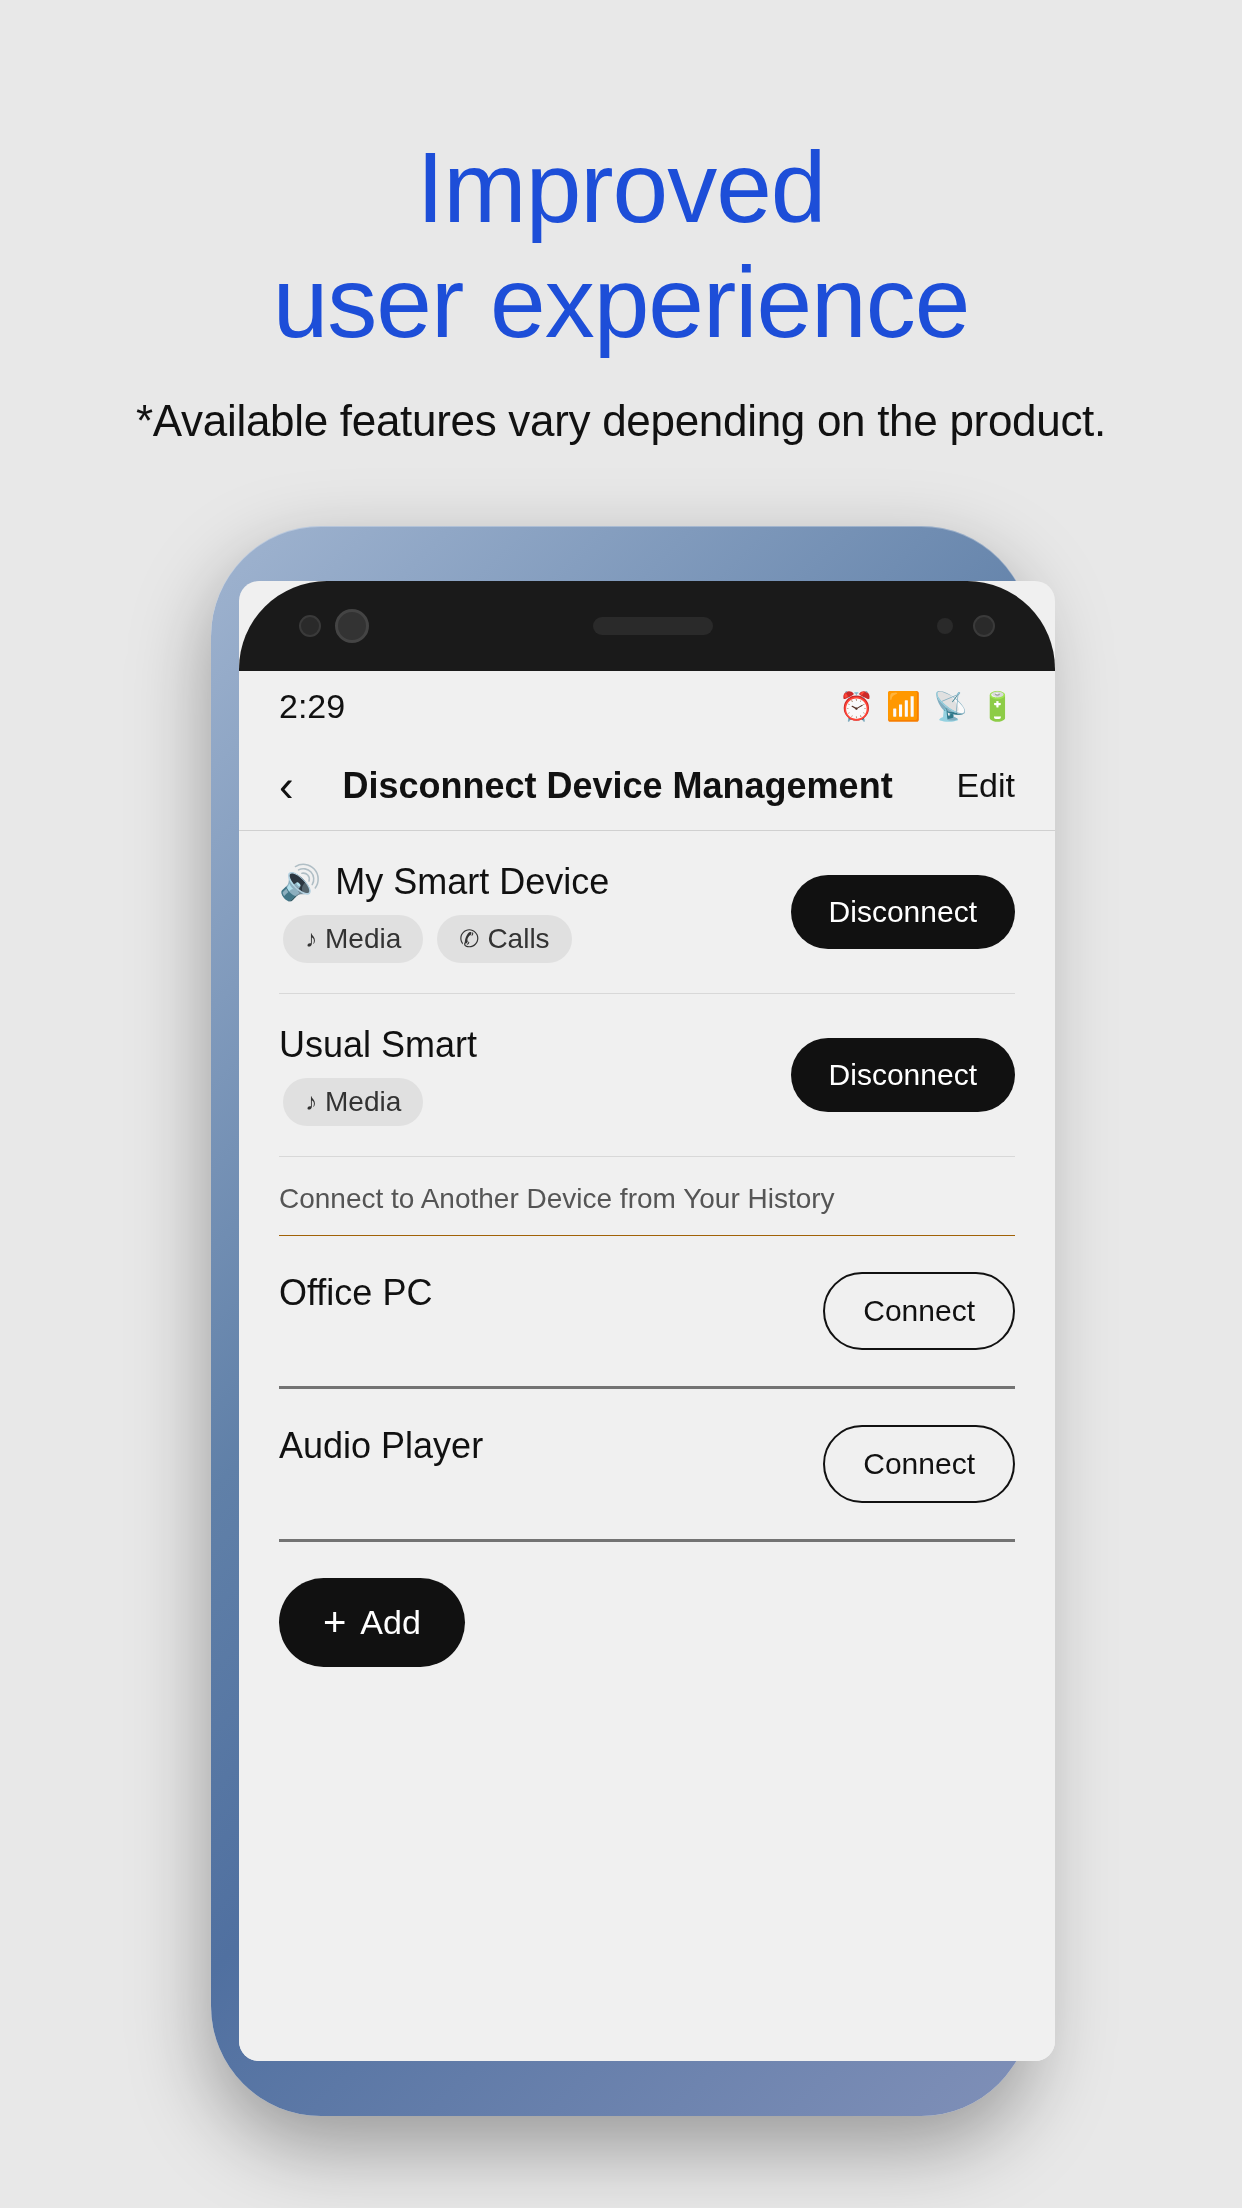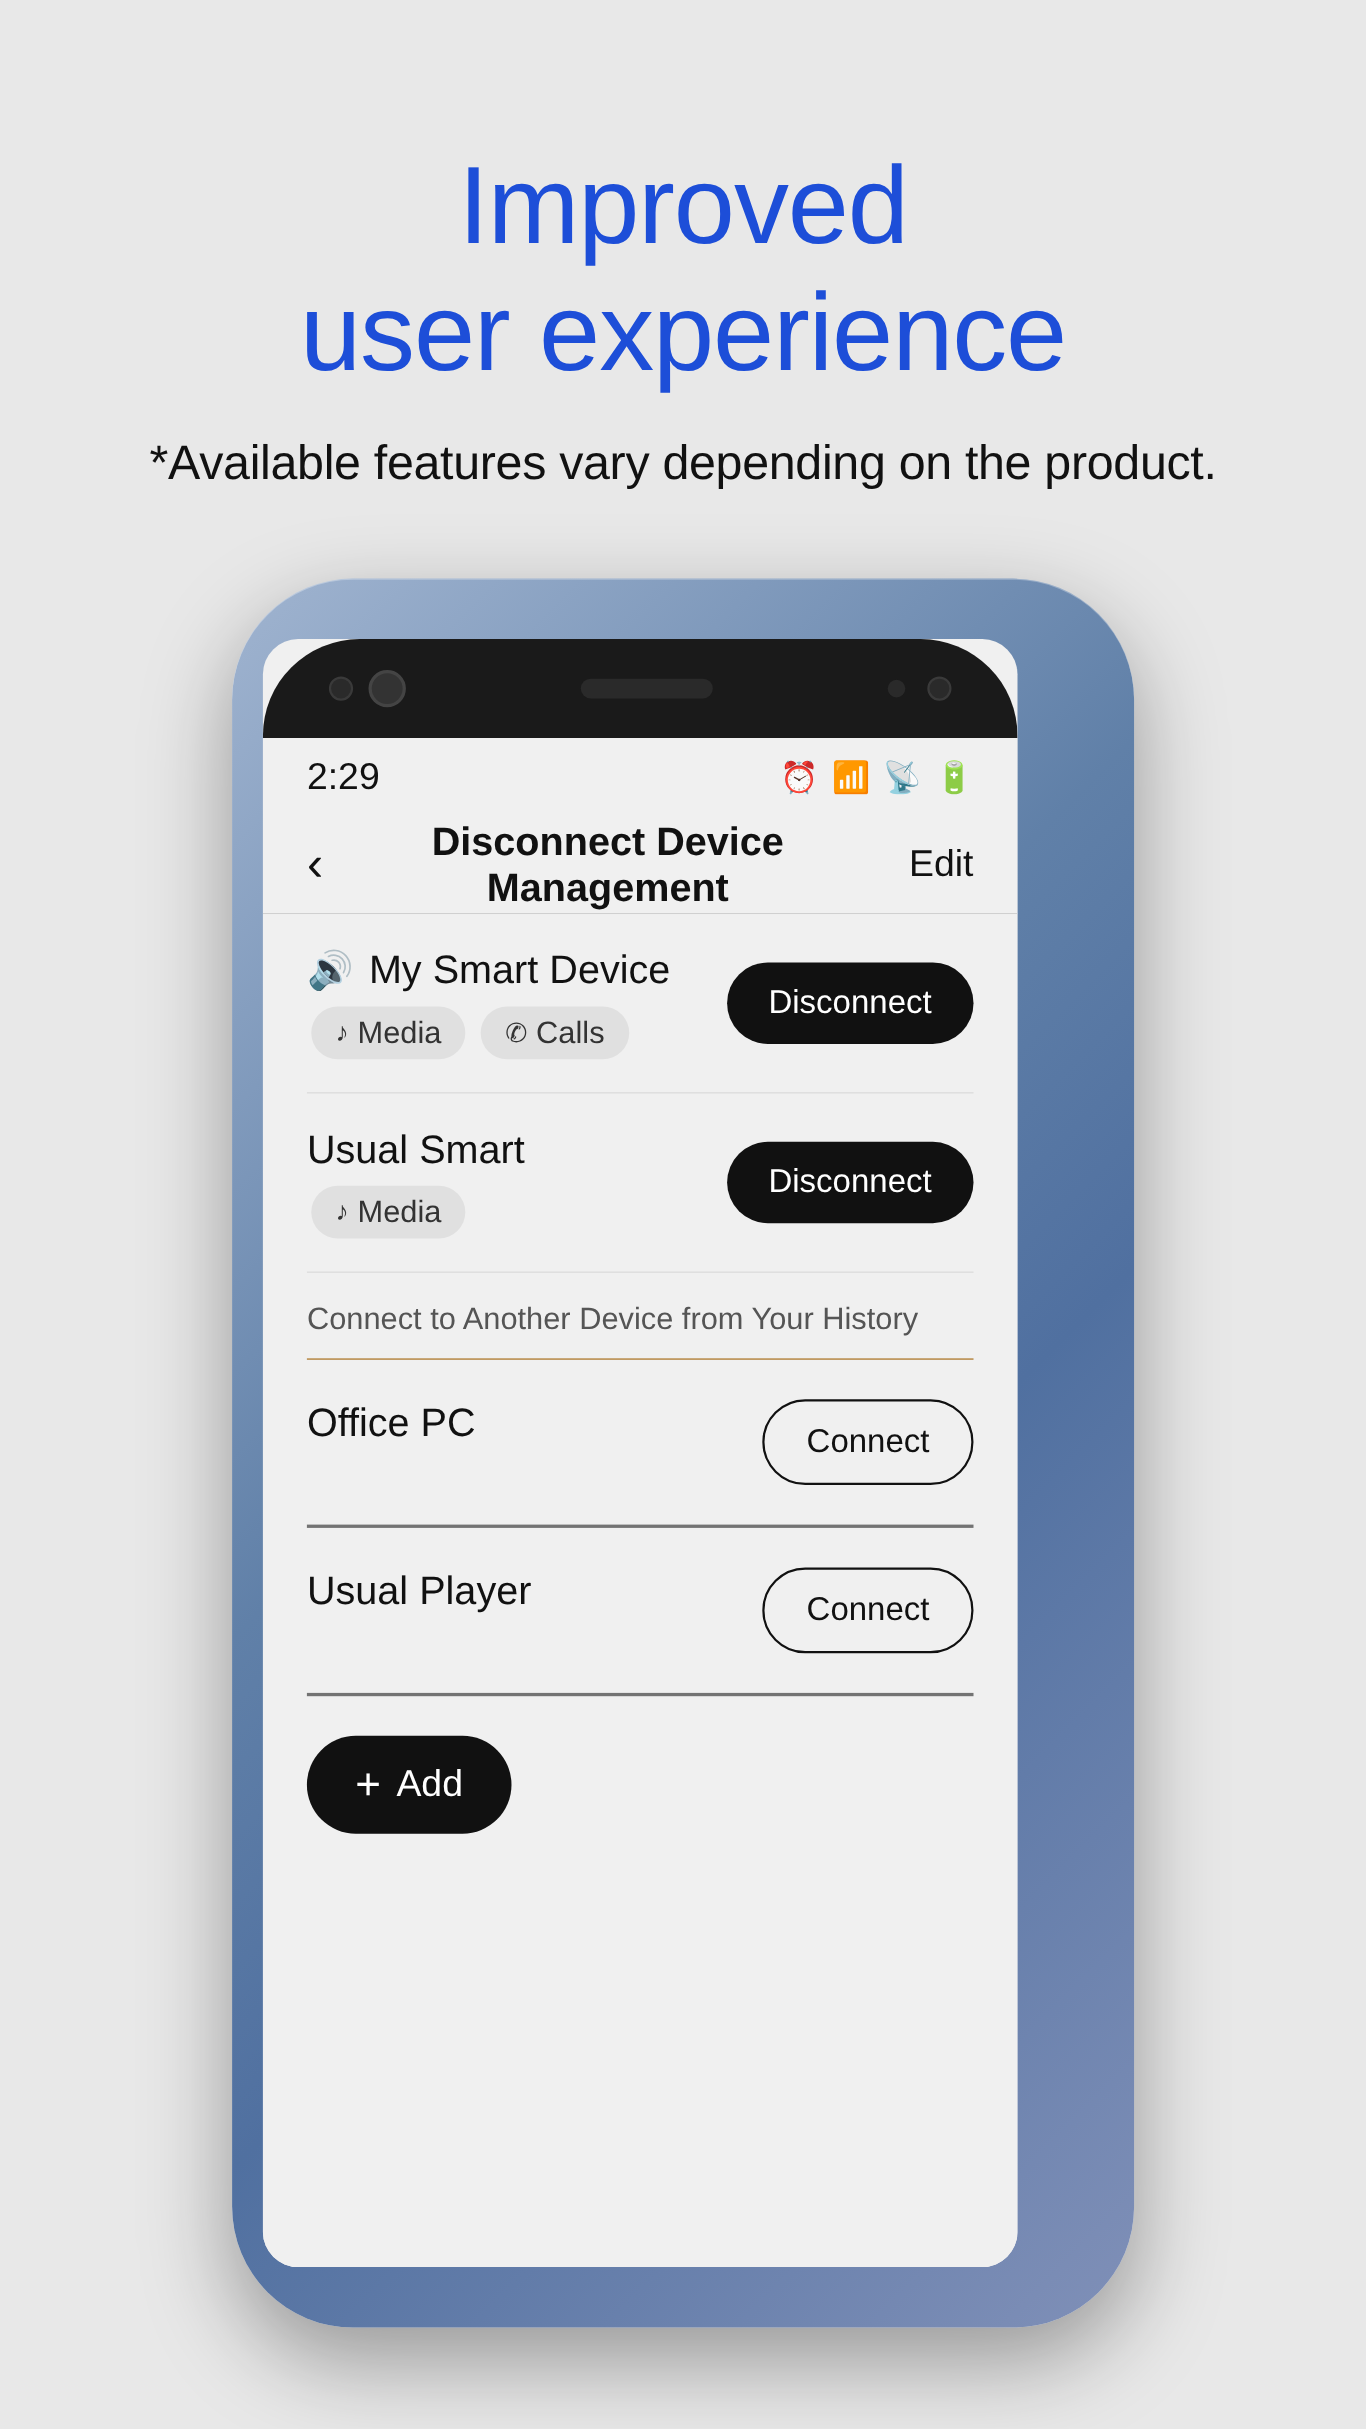--- a/index.html
+++ b/index.html
@@ -57,24 +57,24 @@
       background: linear-gradient(135deg, #a0b4d0 0%, #6080a8 40%, #5070a0 60%, #8090b8 100%);
       border-radius: 110px;
       box-shadow: 0 30px 80px rgba(0,0,0,0.35), inset 0 1px 0 rgba(255,255,255,0.3);
     }
 
     
     .phone-screen {
       position: absolute;
       top: 55px;
       left: 28px;
-      width: 686px;
+      width: 816px;
       height: 1480px;
       background: #f0f0f0;
-      border-radius: 32px;
+      border-radius: 20px;
       overflow: hidden;
     }
 
     
     .phone-notch {
       position: absolute;
       top: 0; left: 0; right: 0;
       height: 90px;
       background: #1a1a1a;
       border-radius: 88px 88px 0 0;
@@ -404,21 +404,21 @@
         <div class="section-header">Connect to Another Device from Your History</div>
 
         
         <div class="history-item">
           <span class="history-name">Office PC</span>
           <button class="connect-btn">Connect</button>
         </div>
 
         
         <div class="history-item">
-          <span class="history-name">Usual Player</span>
+          <span class="history-name">Audio Player</span>
           <button class="connect-btn">Connect</button>
         </div>
 
         
         <button class="add-btn">
           <span class="add-plus">+</span>
           <span>Add</span>
         </button>
 
       </div>

